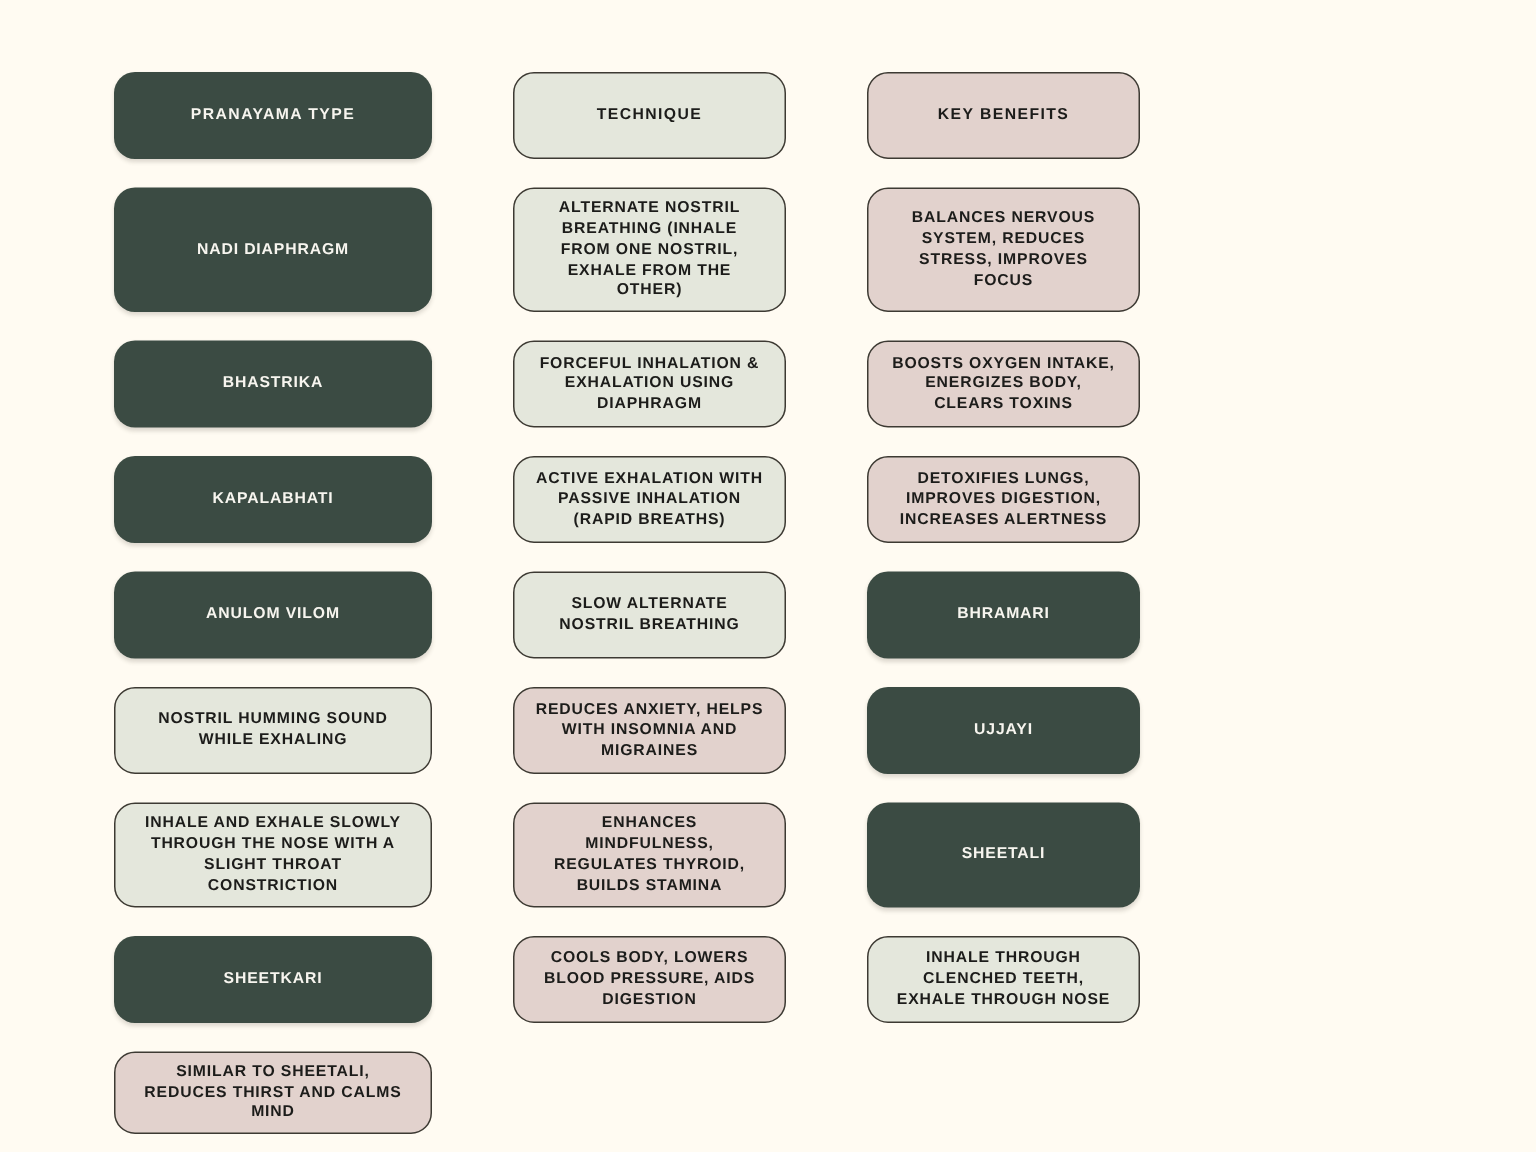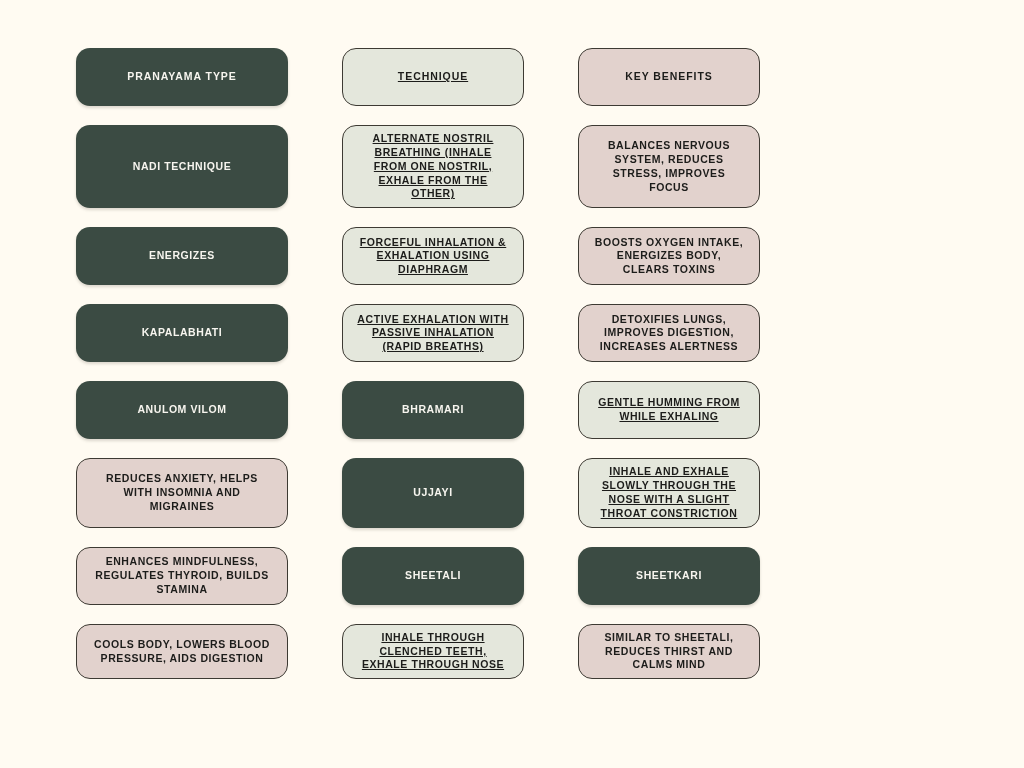--- a/index.html
+++ b/index.html
@@ -55,21 +55,20 @@
     box-shadow: 0 2px 3px rgba(60, 55, 45, 0.18);
   }
 
   
   .cell.technique {
     background: #e4e7dc;
     color: #1c1c1a;
     border: 1.4px solid #3d3a33;
     font-size: 10.5px;
     min-height: 54px;
-    text-decoration: underline;
   }
 
   
   .cell.benefit {
     background: #e2d2cd;
     color: #1c1c1a;
     border: 1.4px solid #3d3a33;
     font-size: 10.5px;
     min-height: 54px;
     align-items: center;
@@ -100,31 +99,31 @@
       </div>
       <div class="cell technique">
         <span class="cell-text">TECHNIQUE</span>
       </div>
       <div class="cell benefit">
         <span class="cell-text">KEY BENEFITS</span>
       </div>
     </div>
 
     <div class="cell type">
-      <span class="cell-text">NADI TECHNIQUE</span>
+      <span class="cell-text">NADI DIAPHRAGM</span>
     </div>
     <div class="cell technique">
       <span class="cell-text">ALTERNATE NOSTRIL BREATHING (INHALE FROM ONE NOSTRIL, EXHALE FROM THE OTHER)</span>
     </div>
     <div class="cell benefit">
       <span class="cell-text">BALANCES NERVOUS SYSTEM, REDUCES STRESS, IMPROVES FOCUS</span>
     </div>
 
     <div class="cell type">
-      <span class="cell-text">ENERGIZES</span>
+      <span class="cell-text">BHASTRIKA</span>
     </div>
     <div class="cell technique">
       <span class="cell-text">FORCEFUL INHALATION &amp; EXHALATION USING DIAPHRAGM</span>
     </div>
     <div class="cell benefit">
       <span class="cell-text">BOOSTS OXYGEN INTAKE, ENERGIZES BODY, CLEARS TOXINS</span>
     </div>
 
     <div class="cell type">
       <span class="cell-text">KAPALABHATI</span>
@@ -132,26 +131,29 @@
     <div class="cell technique">
       <span class="cell-text">ACTIVE EXHALATION WITH PASSIVE INHALATION (RAPID BREATHS)</span>
     </div>
     <div class="cell benefit">
       <span class="cell-text">DETOXIFIES LUNGS, IMPROVES DIGESTION, INCREASES ALERTNESS</span>
     </div>
 
     <div class="cell type">
       <span class="cell-text">ANULOM VILOM</span>
     </div>
+    <div class="cell technique">
+      <span class="cell-text">SLOW ALTERNATE NOSTRIL BREATHING</span>
+    </div>
 
     <div class="cell type">
       <span class="cell-text">BHRAMARI</span>
     </div>
     <div class="cell technique">
-      <span class="cell-text">GENTLE HUMMING FROM WHILE EXHALING</span>
+      <span class="cell-text">NOSTRIL HUMMING SOUND WHILE EXHALING</span>
     </div>
     <div class="cell benefit">
       <span class="cell-text">REDUCES ANXIETY, HELPS WITH INSOMNIA AND MIGRAINES</span>
     </div>
 
     <div class="cell type">
       <span class="cell-text">UJJAYI</span>
     </div>
     <div class="cell technique">
       <span class="cell-text">INHALE AND EXHALE SLOWLY THROUGH THE NOSE WITH A SLIGHT THROAT CONSTRICTION</span>

